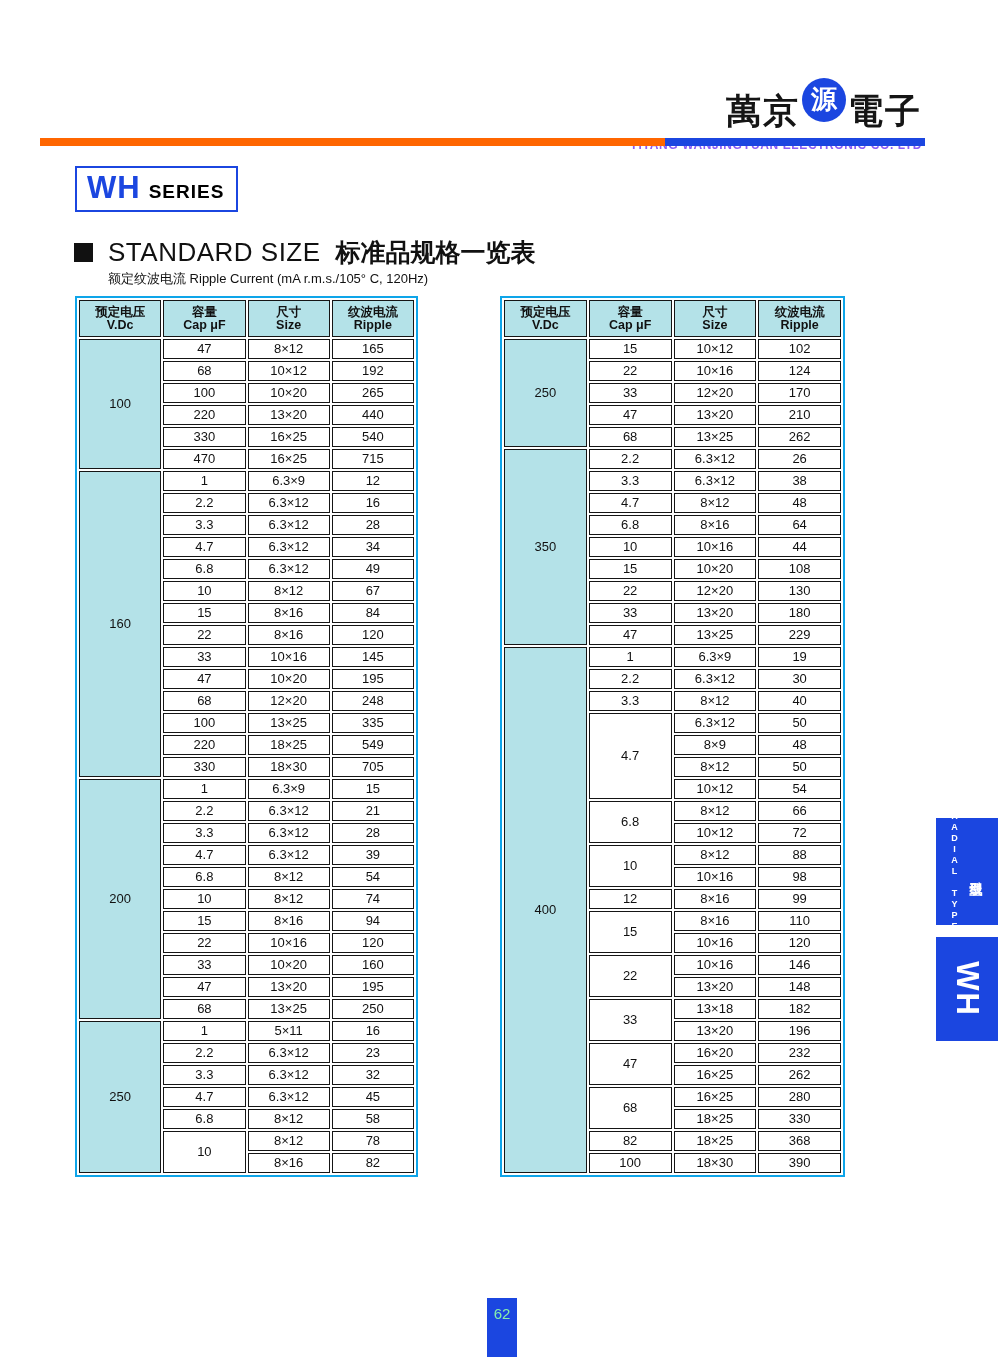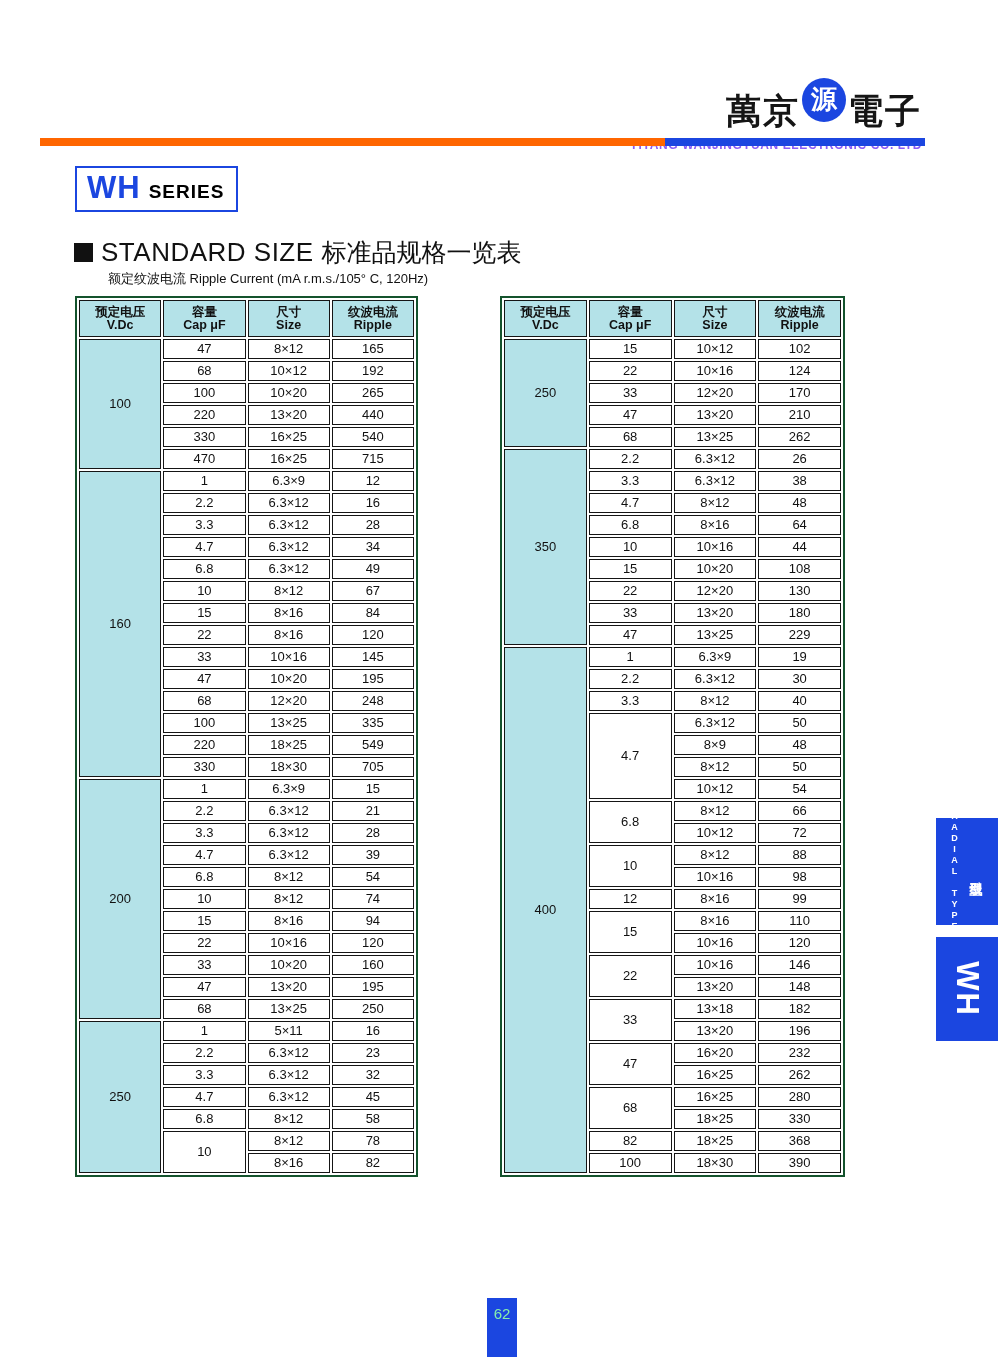--- a/index.html
+++ b/index.html
@@ -31,29 +31,29 @@
   
   .series-badge {
     position: absolute; left: 75px; top: 166px;
     border: 2px solid #1b46e0; padding: 2px 12px 4px 10px;
     display: flex; align-items: baseline; gap: 8px; background: #fff;
   }
   .series-badge .wh { font-size: 31px; font-weight: bold; color: #1b46e0; letter-spacing: 1px; }
   .series-badge .ser { font-size: 19px; font-weight: bold; color: #000000; letter-spacing: 1px; }
 
   
-  .heading { position: absolute; left: 74px; top: 236px; display: flex; align-items: center; gap: 8px; }
+  .heading { position: absolute; left: 74px; top: 236px; display: flex; align-items: center; gap: 15px; }
   .sq { display: inline-block; width: 19px; height: 19px; background: #111; }
   .heading .en { font-size: 26px; color: #111; letter-spacing: 0.5px; }
-  .heading .cn { font-size: 25px; color: #111; font-weight: 400; font-family: "DejaVu Sans", sans-serif; }
+  .heading .cn { font-size: 25px; color: #111; font-weight: 700; font-family: "DejaVu Sans", sans-serif; }
   .subtitle { position: absolute; left: 108px; top: 270px; font-size: 13px; color: #111; }
 
   
   .spec-table { position: absolute; top: 296px; border-collapse: separate; border-spacing: 2px;
-    border: 2px solid #14532d; background: #fff; table-layout: fixed; }
+    border: 2px solid #0ea5e9; background: #fff; table-layout: fixed; }
   .spec-table.left  { left: 75px;  width: 343px; }
   .spec-table.right { left: 500px; width: 345px; }
   .spec-table th, .spec-table td {
     border: 1px solid #151515; text-align: center; vertical-align: middle;
     font-size: 13px; line-height: 1.1; padding: 0; height: 20px; overflow: hidden;
   }
   .spec-table th { background: #b4e2e8; font-weight: bold; font-size: 12.5px; height: 37px; }
   .spec-table th .cnl { display: block; font-family: "DejaVu Sans", sans-serif; }
   .spec-table td.voltage { background: #b4e2e8; }
 

